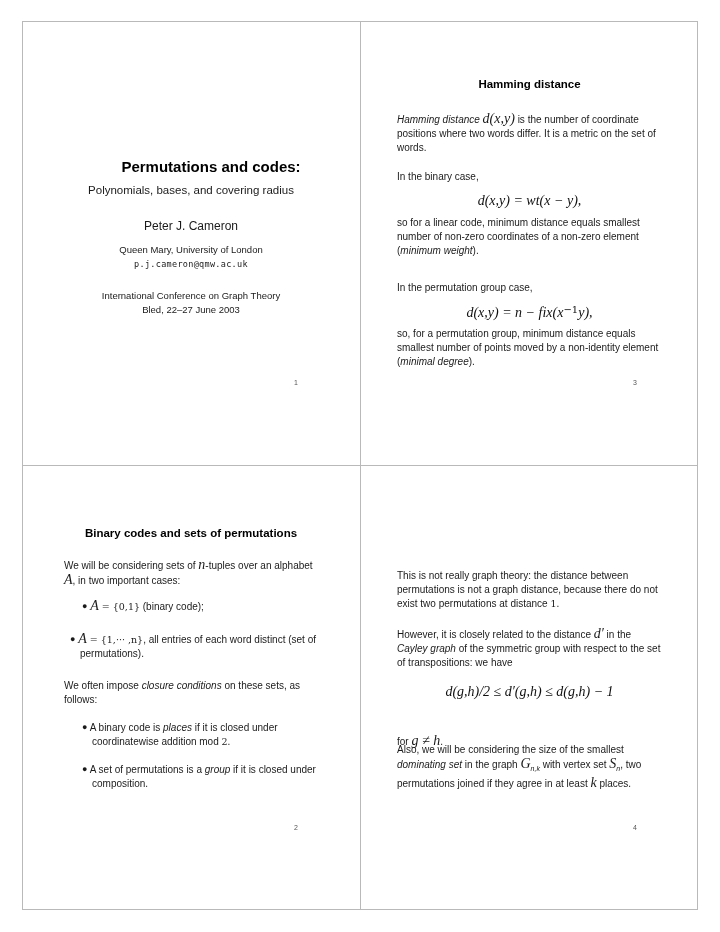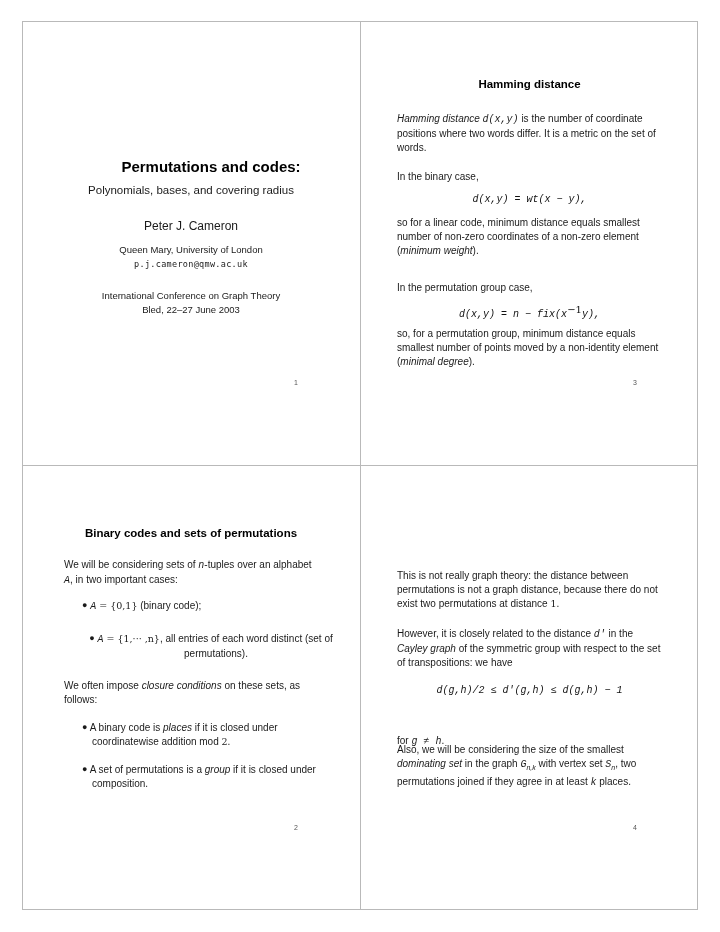--- a/index.html
+++ b/index.html
@@ -101,23 +101,23 @@
   }
   .eq {
     position: absolute;
     width: 100%;
     text-align: center;
     font-family: "DejaVu Serif", "Liberation Serif", serif;
     font-size: 10px;
     color: #101010;
   }
   .mathit {
-    font-family: Liberation Mono, monospace;
+    font-family: Liberation Serif, serif;
     font-style: italic;
-    font-size: 10px;
+    font-size: 14px;
   }
   .mathrm {
     font-family: "DejaVu Serif", "Liberation Serif", serif;
     font-style: normal;
     font-size: 10px;
   }
   .mathnum {
     font-family: "DejaVu Serif", "Liberation Serif", serif;
     font-style: normal;
     font-size: 9.5px;
@@ -246,21 +246,21 @@
 
     <div class="para" style="left:42px; top:92px; width:255px;">
       <span>We will be considering sets of </span><span class="mathit">n</span><span>-tuples over an alphabet </span><span class="mathit">A</span><span>, in two important cases:</span>
     </div>
 
     <div class="bullet-para" style="left:52px; top:133px; width:245px;">
       <span class="dot">●</span>
       <span class="mathit">A</span><span class="mathnum"> = {0,1}</span><span> (binary code);</span>
     </div>
 
-    <div class="bullet-para" style="left:52px; top:166px; width:248px; text-indent:-10px; padding-left:10px;text-align:center;">
+    <div class="bullet-para" style="left:40px; top:166px; width:248px; text-indent:-10px; padding-left:10px;">
       <span class="dot">●</span>
       <span class="mathit">A</span><span class="mathnum"> = {1,··· ,n}</span><span>, all entries of each word distinct (set of permutations).</span>
     </div>
 
     <div class="para" style="left:42px; top:213px; width:258px;">
       <span>We often impose </span><span class="it">closure conditions</span><span> on these sets, as follows:</span>
     </div>
 
     <div class="bullet-para" style="left:52px; top:255px; width:248px; text-indent:-10px; padding-left:10px;">
       <span class="dot">●</span>

